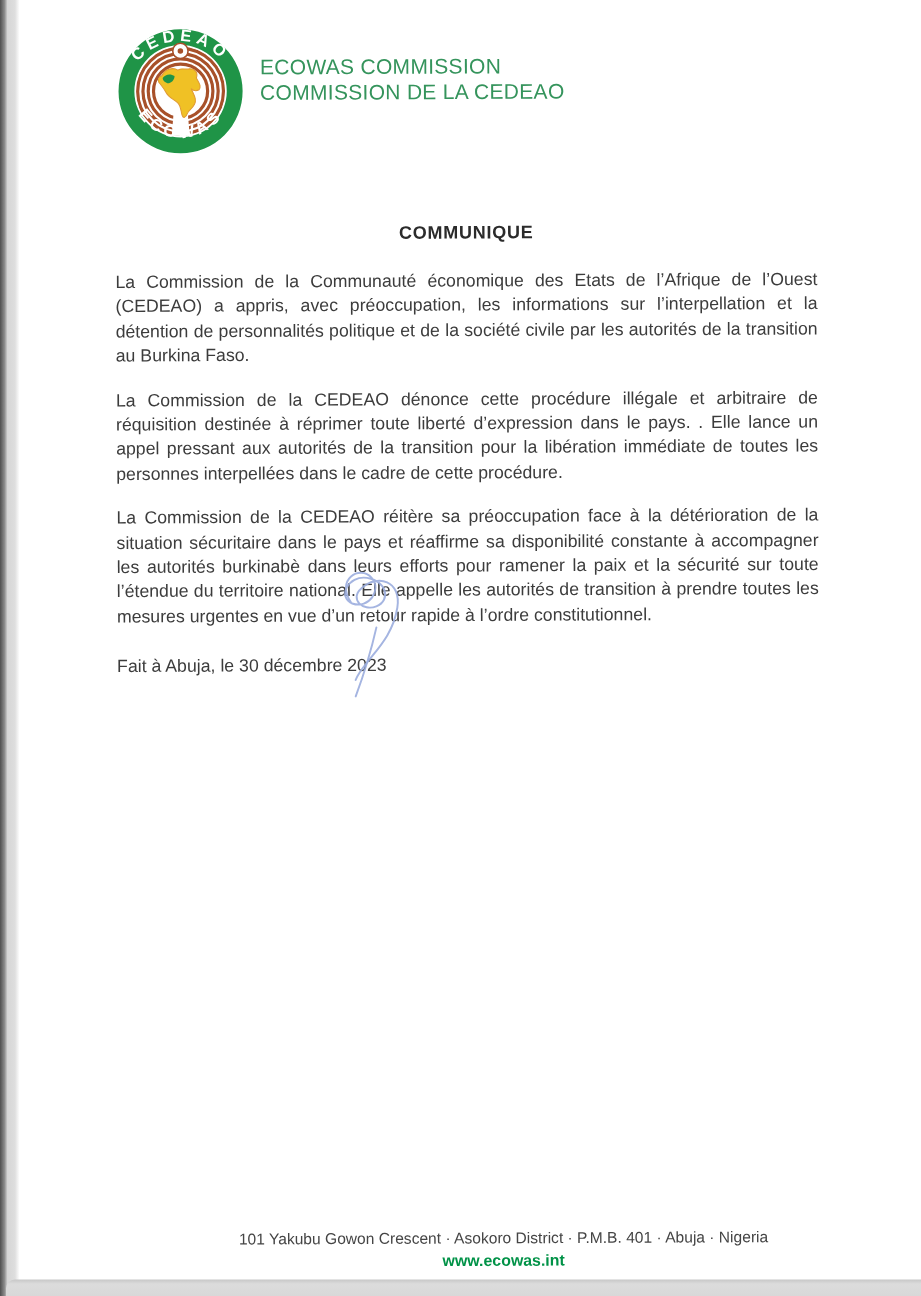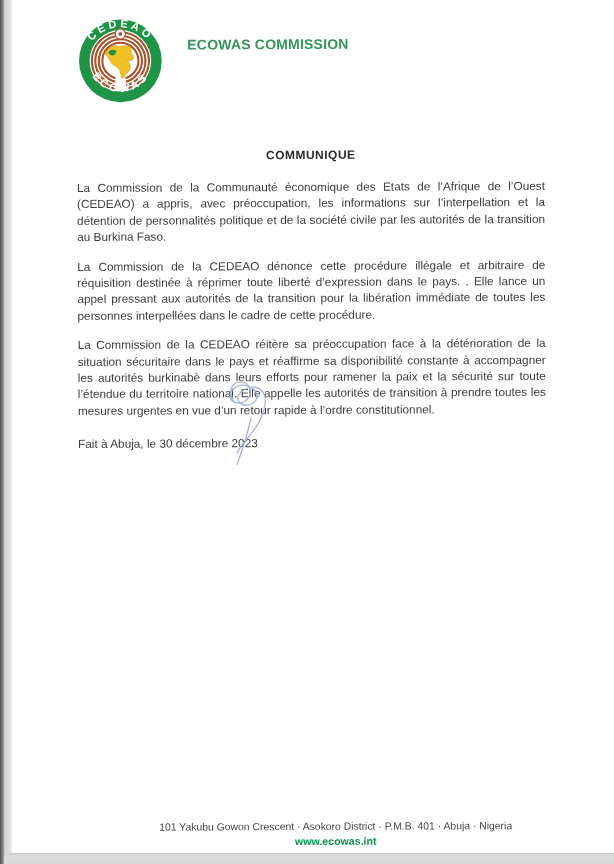--- a/index.html
+++ b/index.html
@@ -19,22 +19,22 @@
   .scan-edge-left{position:absolute;left:0;top:0;bottom:0;width:13px;
     background:linear-gradient(to right,#4f4f4f 0px,#8b8b8b 3px,#d6d6d6 5px,#dedede 10px,#ffffff 13px);}
   .scan-edge-bottom{position:absolute;left:4px;right:0;bottom:0;height:11px;
     background:linear-gradient(to bottom,#c7c7c7 0px,#dcdcdc 3px,#d8d8d8 11px);
     border-top-left-radius:6px;}
   .content{position:absolute;inset:0;transform:rotate(-0.25deg);}
 
   
   .letterhead{position:absolute;left:78px;top:16px;display:flex;align-items:flex-start;}
   .logo-wrap{width:88px;height:88px;flex:0 0 auto;}
-  .org-names{margin-left:23px;margin-top:20px;color:var(--header-green);
-    font-weight:bold;font-size:14px;line-height:16.5px;letter-spacing:0.2px;white-space:nowrap;}
+  .org-names{margin-left:9px;margin-top:20px;color:var(--header-green);
+    font-weight:normal;font-size:14px;line-height:16.5px;letter-spacing:0.2px;white-space:nowrap;}
 
   
   .ring{fill:var(--logo-green);}
   .ring-text{fill:#ffffff;font-family:"Liberation Sans",sans-serif;font-weight:bold;font-size:12.5px;letter-spacing:3.5px;}
   .stripe{fill:none;stroke:var(--logo-brown);stroke-width:2.4;}
   .africa{fill:var(--africa-yellow);stroke:var(--africa-orange);stroke-width:0.8;}
   .africa-west{fill:var(--logo-green);}
   .emblem{fill:#ffffff;stroke:var(--logo-brown);stroke-width:1.2;}
   .emblem-dot{fill:var(--logo-brown);}
 
@@ -91,20 +91,21 @@
           <text class="ring-text">
             <textPath href="#arcTop" startOffset="50%" text-anchor="middle">CEDEAO</textPath>
           </text>
           <text class="ring-text">
             <textPath href="#arcBot" startOffset="50%" text-anchor="middle">ECOWAS</textPath>
           </text>
         </svg>
       </div>
       <div class="org-names">
         <div>ECOWAS COMMISSION</div>
+        <div>COMMISSION DE LA CEDEAO</div>
       </div>
     </header>
 
     <main class="doc-body">
       <h1 class="doc-title">COMMUNIQUE</h1>
       <p>La Commission de la Communauté économique des Etats de l’Afrique de l’Ouest (CEDEAO) a appris, avec préoccupation, les informations sur l’interpellation et la détention de personnalités politique et de la société civile par les autorités de la transition au Burkina Faso.</p>
       <p>La Commission de la CEDEAO dénonce cette procédure illégale et arbitraire de réquisition destinée à réprimer toute liberté d’expression dans le pays. . Elle lance un appel pressant aux autorités de la transition pour la libération immédiate de toutes les personnes interpellées dans le cadre de cette procédure.</p>
       <p class="last">La Commission de la CEDEAO réitère sa préoccupation face à la détérioration de la situation sécuritaire dans le pays et réaffirme sa disponibilité constante à accompagner les autorités burkinabè dans leurs efforts pour ramener la paix et la sécurité sur toute l’étendue du territoire national. Elle appelle les autorités de transition à prendre toutes les mesures urgentes en vue d’un retour rapide à l’ordre constitutionnel.</p>
       <div class="dateline">Fait à Abuja, le 30 décembre 2023</div>
     </main>

